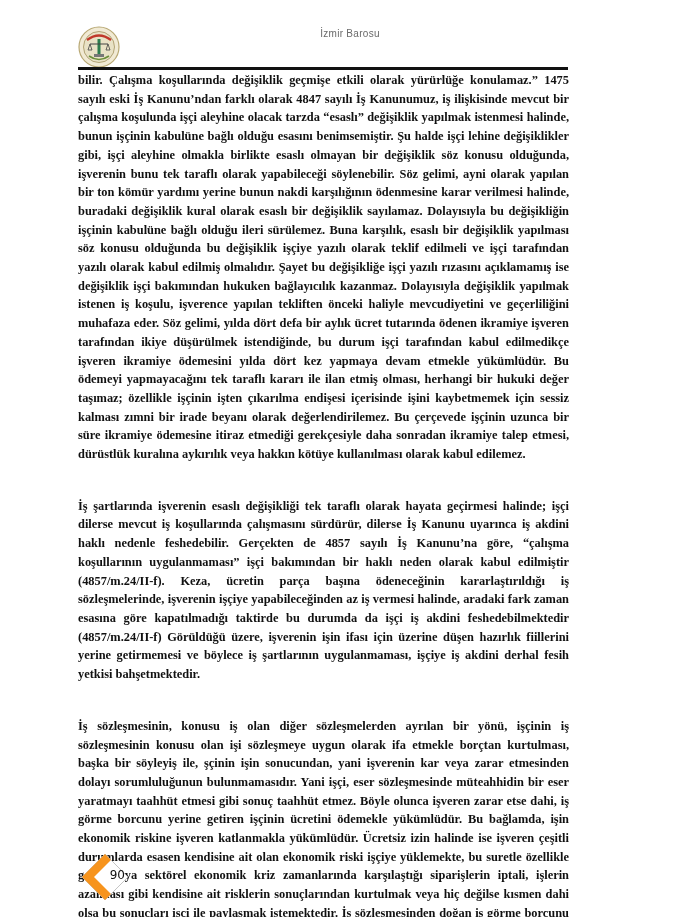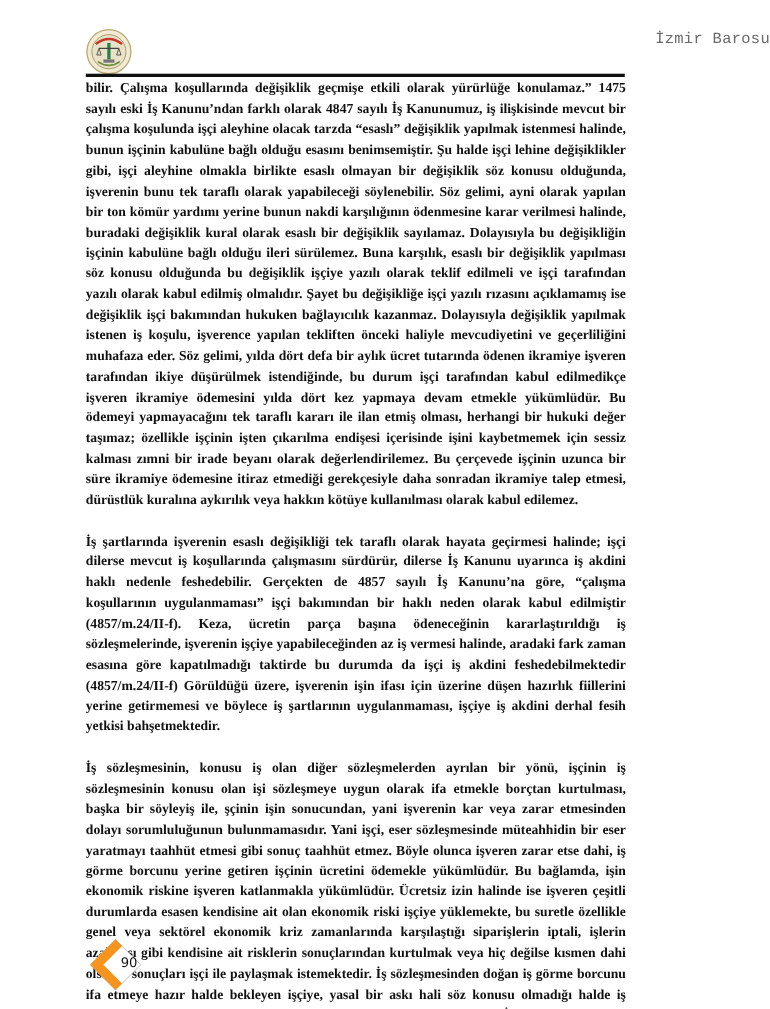--- a/index.html
+++ b/index.html
@@ -20,23 +20,23 @@
       left: 78px;
       top: 26px;
       width: 42px;
       height: 42px;
     }
     .header-title {
       position: absolute;
       left: 0;
       width: 700px;
       top: 28px;
-      text-align: right;
-      font-family: Liberation Mono, monospace;
-      font-size: 14px;
+      text-align: center;
+      font-family: Liberation Sans, sans-serif;
+      font-size: 10px;
       color: #6a6a6a;
       letter-spacing: 0.3px;
     }
     .header-rule {
       position: absolute;
       left: 78px;
       top: 67px;
       width: 490px;
       height: 3px;
       background: #111111;
@@ -48,21 +48,21 @@
       width: 491px;
       font-size: 12.4px;
       line-height: 18.7px;
       text-align: justify;
     }
     .content p {
       margin: 0;
       font-weight: bold;
     }
     .content p + p {
-      margin-top: 19px;
+      margin-top: 33px;
     }
     .page-badge {
       position: absolute;
       left: 80px;
       top: 852px;
       width: 50px;
       height: 50px;
     }
     .page-number {
       position: absolute;

